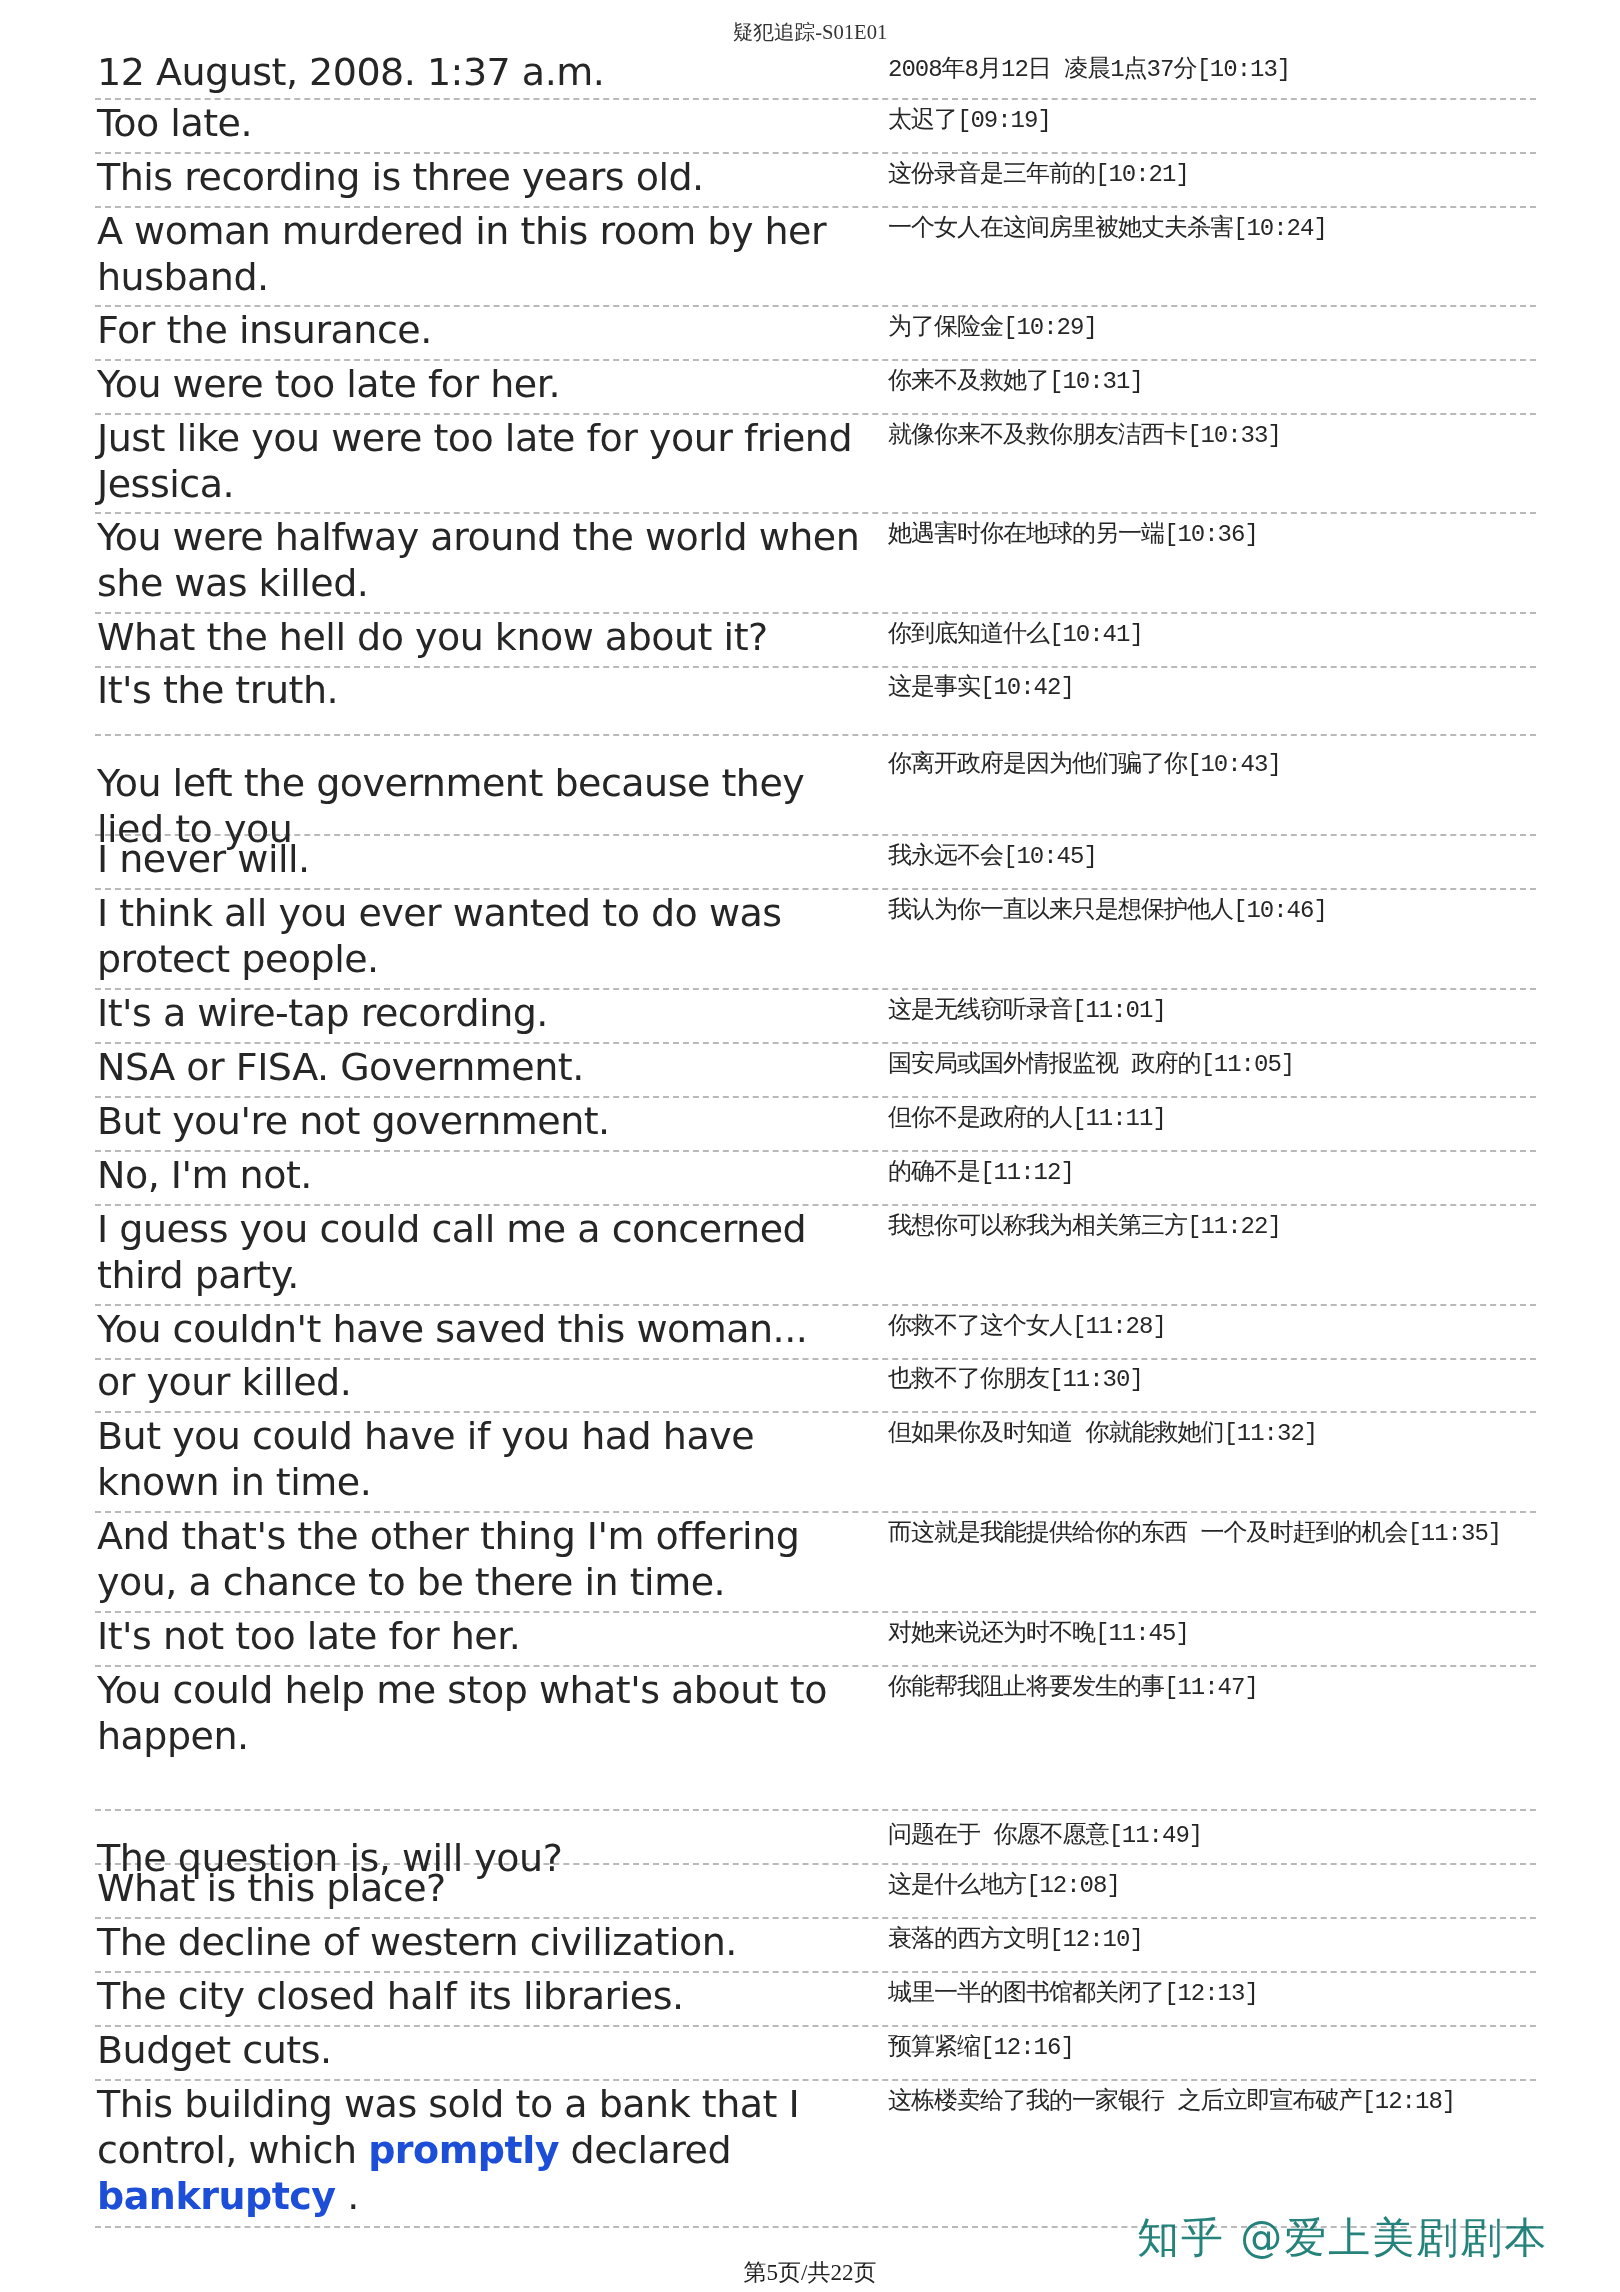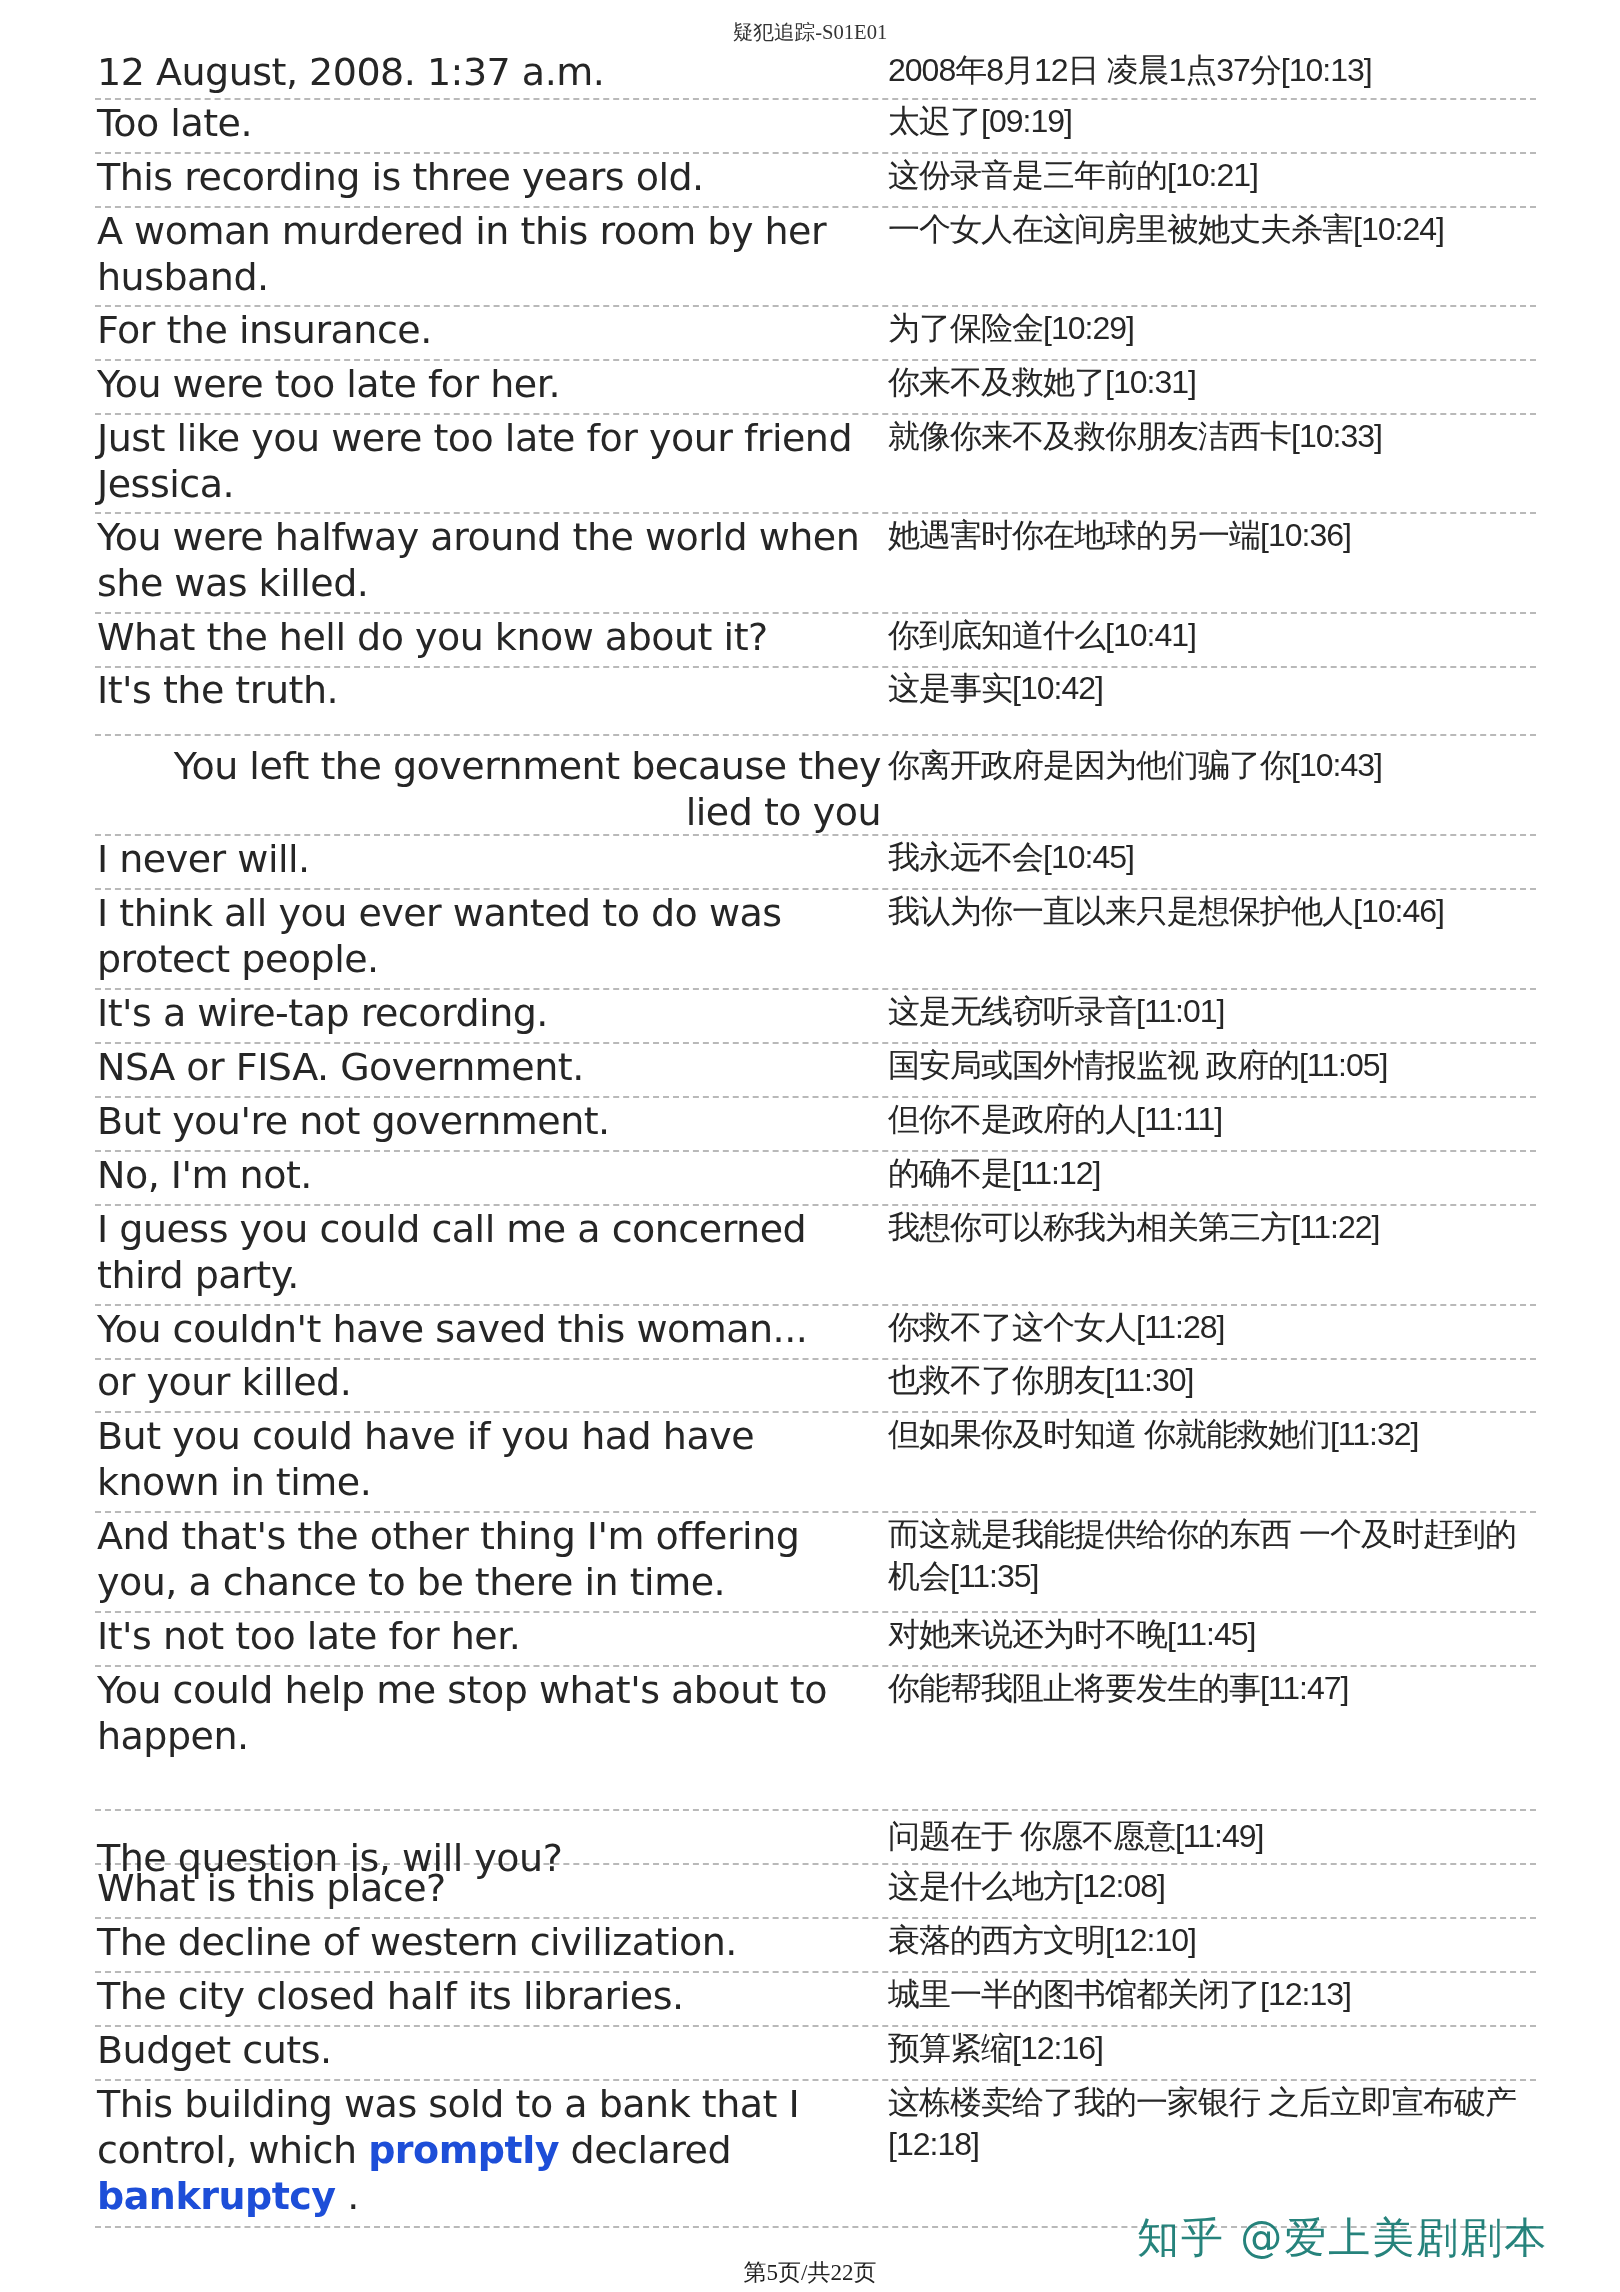--- a/index.html
+++ b/index.html
@@ -6,22 +6,22 @@
   body { width: 1620px; height: 2293px; position: relative; overflow: hidden;
          font-family: "DejaVu Sans", "Liberation Sans", sans-serif; color: #262626; }
   .header { position: absolute; top: 17.6px; left: 0; width: 1620px; text-align: center;
             font-family: "Liberation Serif", "DejaVu Serif", serif; font-size: 20.6px; color: #333; }
   .footer { position: absolute; top: 2257px; left: 0; width: 1620px; text-align: center;
             font-family: "Liberation Serif", "DejaVu Serif", serif; font-size: 23px; color: #222; }
   .rows { position: absolute; left: 95px; top: 49px; width: 1441px; }
   .row { position: absolute; left: 0; width: 1441px; border-bottom: 2px dashed #b9b9b9; box-sizing: border-box; }
   .en { position: absolute; left: 2px; top: 0; width: 784px; font-size: 38px; line-height: 46px;
         font-family: "DejaVu Sans", sans-serif; letter-spacing: -0.5px; }
-  .zh { position: absolute; left: 793px; top: 0; width: 642px; font-size: 32px; line-height: 42px;
-        font-family: Liberation Sans, sans-serif; letter-spacing: -1px; }
+  .zh { position: absolute; left: 793px; top: 0; width: 642px; font-size: 24px; line-height: 42px;
+        font-family: Liberation Mono, monospace; letter-spacing: -1px; }
   .hl { color: #1d4ed8; font-weight: bold; }
   .watermark { position: absolute; left: 1137px; top: 2210px; font-size: 42px; color: #0f766e;
                font-family: "DejaVu Sans", sans-serif; letter-spacing: 2px; opacity: 0.9; }
 </style>
 </head>
 <body>
 
 <div class="header">疑犯追踪-S01E01</div>
 
 <div class="rows">
@@ -59,21 +59,21 @@
   </div>
   <div class="row" style="top:565px;height:54px;">
     <div class="en">What the hell do you know about it?</div>
     <div class="zh">你到底知道什么[10:41]</div>
   </div>
   <div class="row" style="top:618px;height:69px;">
     <div class="en">It's the truth.</div>
     <div class="zh">这是事实[10:42]</div>
   </div>
   <div class="row" style="top:687px;height:100px;">
-    <div class="en" style="top:7px;text-align:right;">You left the government because they lied to you</div>
+    <div class="en" style="top:24px;">You left the government because they lied to you</div>
     <div class="zh" style="top:7.8px;">你离开政府是因为他们骗了你[10:43]</div>
   </div>
   <div class="row" style="top:787px;height:54px;">
     <div class="en">I never will.</div>
     <div class="zh">我永远不会[10:45]</div>
   </div>
   <div class="row" style="top:841px;height:100px;">
     <div class="en">I think all you ever wanted to do was protect people.</div>
     <div class="zh">我认为你一直以来只是想保护他人[10:46]</div>
   </div>

